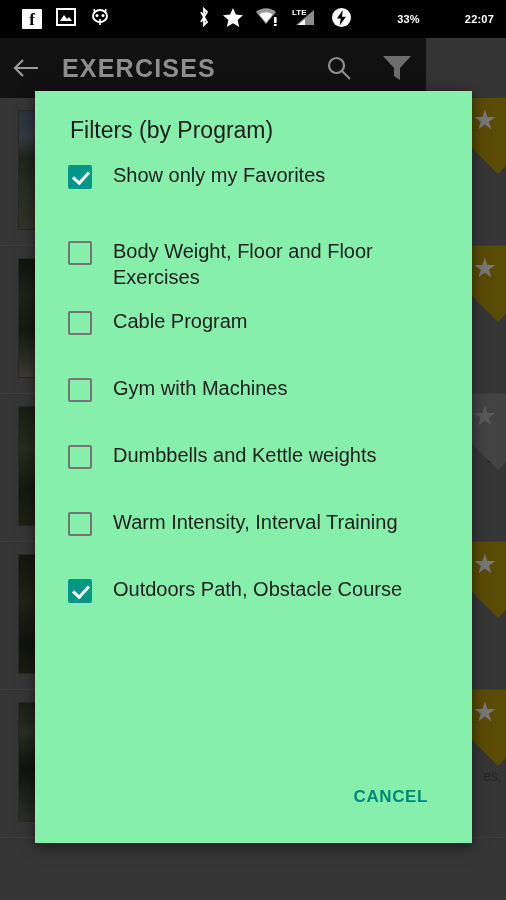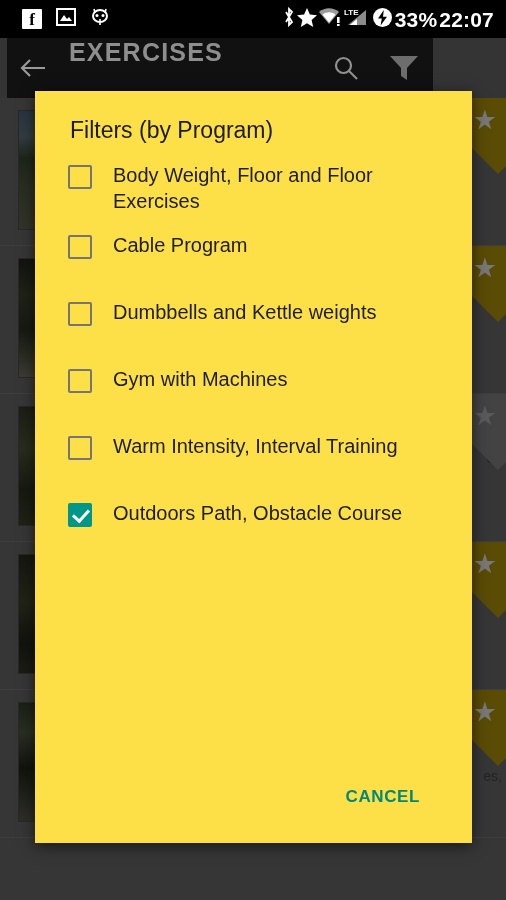--- a/index.html
+++ b/index.html
@@ -19,40 +19,40 @@
   
   .statusbar {
     position: absolute; top: 0; left: 0;
     width: 506px; height: 38px;
     background: #000;
     display: flex; align-items: center;
     padding: 0 12px;
     z-index: 40;
   }
   .sb-left { display: flex; align-items: center; gap: 14px; margin-left: 10px; }
-  .sb-right { display: flex; align-items: center; gap: 2px; margin-left: auto; }
+  .sb-right { display: flex; align-items: center; gap: 13px; margin-left: auto; }
   .sb-icon { display: block; }
   .sb-text {
-    color: #fff; font-size: 21px; font-weight: bold;
-    letter-spacing: 0.2px; line-height: 1;
+    color: #fff; font-size: 11px; font-weight: bold;
+    letter-spacing: 0.2px; line-height: 1; margin-left: 32px;
   }
   .fb-box {
     width: 20px; height: 20px; background: #fff; border-radius: 1px;
     color: #000; font-family: "Liberation Serif", serif;
     font-weight: bold; font-size: 17px;
     display: flex; align-items: center; justify-content: center;
     line-height: 1;
   }
 
   
   .toolbar {
-    position: absolute; top: 38px; left: 7px;
+    position: absolute; top: 38px; left: 0;
     width: 426px; height: 60px;
     background: #111;
-    display: flex; 
+    display: flex; align-items: center;
     z-index: 30;
   }
   .tb-back {
     width: 52px; height: 60px;
     display: flex; align-items: center; justify-content: center;
   }
   .tb-title {
     color: #8e8e8e; font-size: 25px; font-weight: bold;
     letter-spacing: 1.2px; margin-left: 10px;
   }
@@ -127,21 +127,21 @@
     position: absolute; inset: 0;
     background: rgba(0,0,0,0.42);
     z-index: 20;
   }
 
   
   .dialog {
     position: absolute;
     left: 35px; top: 91px;
     width: 437px; height: 752px;
-    background: #fde047;
+    background: #86efac;
     box-shadow: 0 3px 14px rgba(0,0,0,0.55);
     z-index: 50;
     display: flex; flex-direction: column;
   }
   .dlg-title {
     color: #1b1b1b; font-size: 23px;
     padding: 26px 0 0 35px;
   }
   .dlg-body {
     flex: 1 1 auto;
@@ -176,21 +176,21 @@
   }
   .cb-label {
     margin-left: 21px;
     color: #1d1d1d; font-size: 20px;
     line-height: 1.32;
     max-width: 330px;
   }
   .dlg-actions {
     display: flex; justify-content: flex-end; align-items: center;
     gap: 14px;
-    padding: 0 38px 26px 0;
+    padding: 0 30px 26px 0;
   }
   .dlg-btn {
     background: none; border: none;
     color: #00897b; font-size: 17px; font-weight: bold;
     letter-spacing: 0.6px;
     padding: 10px 14px;
     cursor: pointer;
     font-family: "Liberation Sans", sans-serif;
   }
 </style>
@@ -337,40 +337,44 @@
         </div>
     </div>
   </div>
 
   <div class="scrim"></div>
 
   <div class="dialog">
     <div class="dlg-title">Filters (by Program)</div>
     <div class="dlg-body">
 
+      <div class="cb-row first">
+        <span class="cb checked"></span>
+        <span class="cb-label">Show only my Favorites</span>
+      </div>
 
 
       <div class="cb-row">
         <span class="cb"></span>
         <span class="cb-label">Body Weight, Floor and Floor Exercises</span>
       </div>
 
       <div class="cb-row">
         <span class="cb"></span>
         <span class="cb-label">Cable Program</span>
       </div>
 
       <div class="cb-row">
         <span class="cb"></span>
+        <span class="cb-label">Gym with Machines</span>
+      </div>
+
+      <div class="cb-row">
+        <span class="cb"></span>
         <span class="cb-label">Dumbbells and Kettle weights</span>
-      </div>
-
-      <div class="cb-row">
-        <span class="cb"></span>
-        <span class="cb-label">Gym with Machines</span>
       </div>
 
       <div class="cb-row">
         <span class="cb"></span>
         <span class="cb-label">Warm Intensity, Interval Training</span>
       </div>
 
       <div class="cb-row">
         <span class="cb checked"></span>
         <span class="cb-label">Outdoors Path, Obstacle Course</span>

